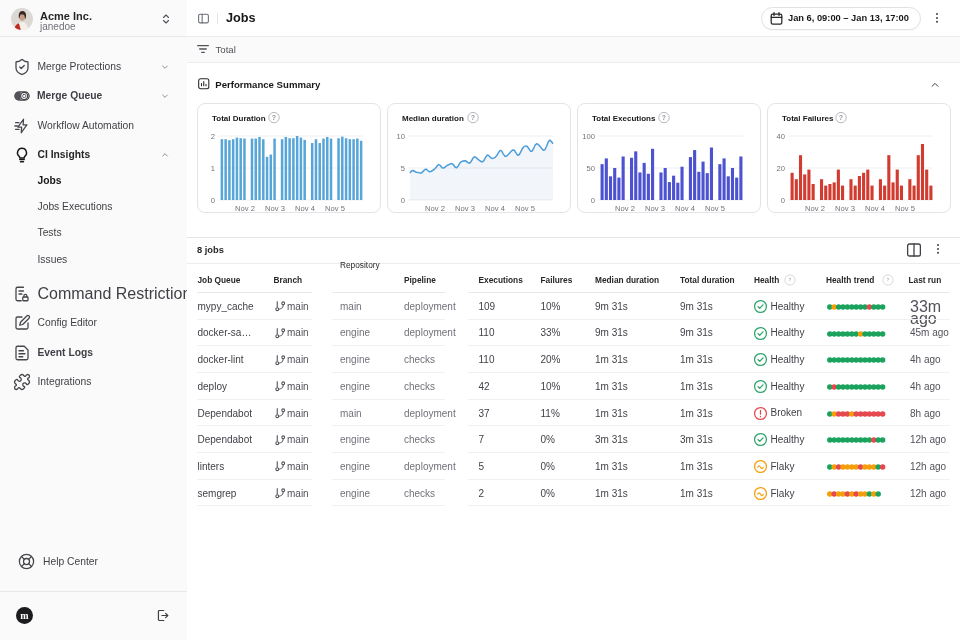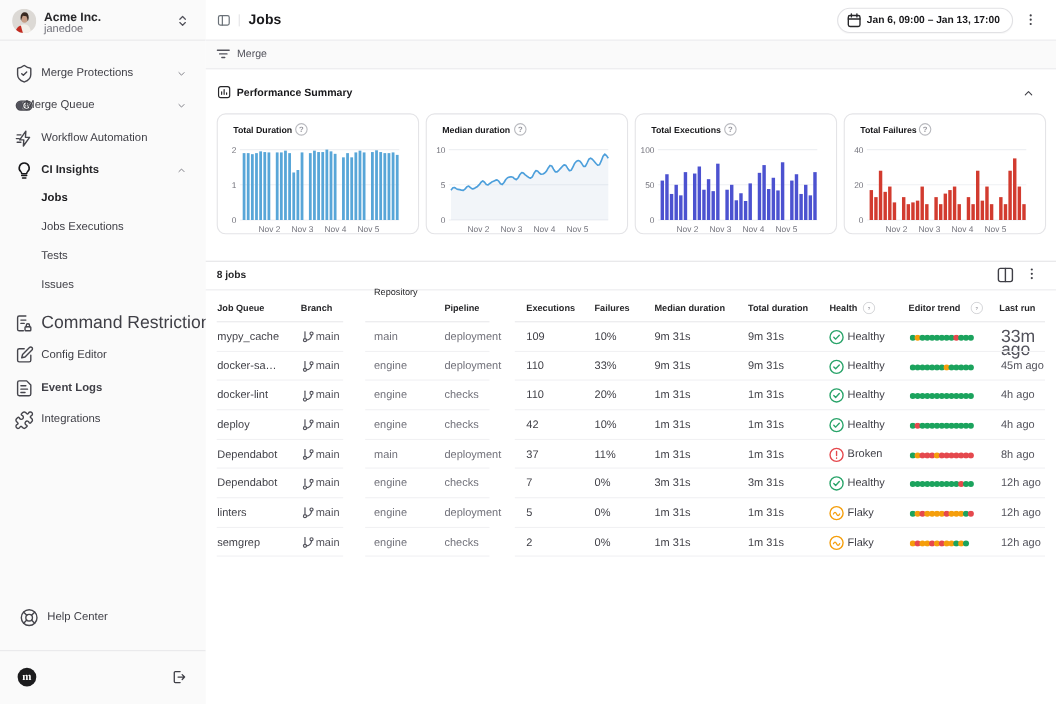--- a/index.html
+++ b/index.html
@@ -35,21 +35,21 @@
     <div style="position:absolute;left:37.5px;top:60.5px;font-size:10.3px;font-weight:400;color:#3f3f46;line-height:12px">Merge Protections</div>
     <svg style="position:absolute;left:161px;top:62.5px" width="8" height="8" viewBox="0 0 24 24" fill="none" stroke="#71717a" stroke-width="2.4" stroke-linecap="round" stroke-linejoin="round">
       <path d="m5 9 7 7 7-7"></path>
     </svg>
     <svg style="position:absolute;left:13px;top:87px" width="18" height="18" viewBox="0 0 24 24" fill="none" stroke="#45454c" stroke-width="1.7" stroke-linecap="round" stroke-linejoin="round">
       <rect x="2.5" y="6.6" width="19" height="10.8" rx="5.4"></rect>
       <path d="M7.9 6.6a5.4 5.4 0 0 0 0 10.8h2.3V6.6z" fill="#52525b" stroke="none"></path>
       <circle cx="14.8" cy="12" r="4.7" fill="#fafafa"></circle>
       <rect x="12.9" y="9.9" width="3.9" height="4.2" rx="1.5" stroke-width="1.1"></rect>
     </svg>
-    <div style="position:absolute;left:23px;top:90px;font-size:10.3px;font-weight:400;color:#3f3f46;line-height:12px">Merge Queue</div>
+    <div style="position:absolute;left:37px;top:90px;font-size:10.3px;font-weight:700;color:#3f3f46;line-height:12px">Merge Queue</div>
     <svg style="position:absolute;left:161px;top:92px" width="8" height="8" viewBox="0 0 24 24" fill="none" stroke="#71717a" stroke-width="2.4" stroke-linecap="round" stroke-linejoin="round">
       <path d="m5 9 7 7 7-7"></path>
     </svg>
     <svg style="position:absolute;left:13px;top:116.5px" width="18" height="18" viewBox="0 0 24 24" fill="none" stroke="#45454c" stroke-width="1.7" stroke-linecap="round" stroke-linejoin="round">
       <path d="M14 3 6.5 13.5h5L11 21l7.5-10.5h-5z"></path>
       <path d="M3.5 7.5H8M2.5 12H6M3.5 16.5H8"></path>
     </svg>
     <div style="position:absolute;left:37.5px;top:119.5px;font-size:10.3px;font-weight:400;color:#3f3f46;line-height:12px">Workflow Automation</div>
     <svg style="position:absolute;left:13px;top:145.5px" width="18" height="18" viewBox="0 0 24 24" fill="none" stroke="#18181b" stroke-width="1.9" stroke-linecap="round" stroke-linejoin="round">
       <path d="M9 18h6M10 21h4"></path>
@@ -109,21 +109,21 @@
     <svg style="position:absolute;left:581.6px;top:10.7px" width="15" height="15" viewBox="0 0 24 24" fill="none" stroke="#27272a" stroke-width="2.0" stroke-linecap="round" stroke-linejoin="round">
       <rect x="3.5" y="5" width="17" height="16" rx="2.5"></rect>
       <path d="M8 2.5V7M16 2.5V7M3.5 10h17"></path>
     </svg>
     <div style="position:absolute;left:601px;top:12.5px;font-size:9.3px;font-weight:700;color:#18181b">Jan 6, 09:00 – Jan 13, 17:00</div>
     <div style="position:absolute;left:748.5px;top:12.7px;width:2.4px;height:2.4px;border-radius:50%;background:#3f3f46;box-shadow:0 3.9px 0 #3f3f46, 0 7.8px 0 #3f3f46"></div>
     <div style="position:absolute;left:0;top:36px;width:773px;height:27px;background:#fafafa;border-top:1px solid #ececee;border-bottom:1px solid #ececee"></div>
     <svg style="position:absolute;left:8.3px;top:40.5px" width="16" height="16" viewBox="0 0 24 24" fill="none" stroke="#52525b" stroke-width="1.9" stroke-linecap="round">
       <path d="M4 7h16M7 12h10M10 17h4"></path>
     </svg>
-    <div style="position:absolute;left:28.5px;top:44px;font-size:9.6px;color:#52525b">Merge</div>
+    <div style="position:absolute;left:28.5px;top:44px;font-size:9.6px;color:#52525b">Total</div>
     <svg style="position:absolute;left:10.4px;top:77.1px" width="13.5" height="13.5" viewBox="0 0 24 24" fill="none" stroke="#27272a" stroke-width="1.9" stroke-linecap="round" stroke-linejoin="round">
       <rect x="3" y="3" width="18" height="18" rx="3.5"></rect>
       <path d="M8 15.5v-4M12 15.5V8M16 15.5v-2.5"></path>
     </svg>
     <div style="position:absolute;left:28.3px;top:78.5px;font-size:9.6px;font-weight:700;color:#18181b">Performance Summary</div>
     <svg style="position:absolute;left:743px;top:79.5px" width="10" height="10" viewBox="0 0 24 24" fill="none" stroke="#3f3f46" stroke-width="2.4" stroke-linecap="round" stroke-linejoin="round">
       <path d="m5 15 7-7 7 7"></path>
     </svg>
     <div class="card" style="left:10px"><svg width="184" height="110" viewBox="0 0 184 110">
         <text x="14" y="16.5" font-size="8.0" font-weight="bold" fill="#18181b">Total Duration</text>
@@ -295,21 +295,21 @@
     <div style="position:absolute;left:217px;top:275.2px;font-size:8.3px;font-weight:700;color:#27272a">Pipeline</div>
     <div style="position:absolute;left:291.5px;top:275.2px;font-size:8.3px;font-weight:700;color:#27272a">Executions</div>
     <div style="position:absolute;left:353.5px;top:275.2px;font-size:8.3px;font-weight:700;color:#27272a">Failures</div>
     <div style="position:absolute;left:408px;top:275.2px;font-size:8.3px;font-weight:700;color:#27272a">Median duration</div>
     <div style="position:absolute;left:493px;top:275.2px;font-size:8.3px;font-weight:700;color:#27272a">Total duration</div>
     <div style="position:absolute;left:567px;top:275.2px;font-size:8.3px;font-weight:700;color:#27272a">Health</div>
     <svg style="position:absolute;left:596.5px;top:273.5px" width="12" height="12" viewBox="0 0 22 22">
       <circle cx="11" cy="11" r="9.5" fill="none" stroke="#b9babf" stroke-width="1"></circle>
       <text x="11" y="13.6" text-anchor="middle" font-size="7" fill="#97979e" font-weight="bold">?</text>
     </svg>
-    <div style="position:absolute;left:639px;top:275.2px;font-size:8.3px;font-weight:700;color:#27272a">Editor trend</div>
+    <div style="position:absolute;left:639px;top:275.2px;font-size:8.3px;font-weight:700;color:#27272a">Health trend</div>
     <svg style="position:absolute;left:694.5px;top:273.5px" width="12" height="12" viewBox="0 0 22 22">
       <circle cx="11" cy="11" r="9.5" fill="none" stroke="#b9babf" stroke-width="1"></circle>
       <text x="11" y="13.6" text-anchor="middle" font-size="7" fill="#97979e" font-weight="bold">?</text>
     </svg>
     <div style="position:absolute;left:721.5px;top:275.2px;font-size:8.3px;font-weight:700;color:#27272a">Last run</div>
     <div style="position:absolute;left:10px;top:292.0px;width:115px;border-top:1px solid #e9e9ec"></div>
     <div style="position:absolute;left:145px;top:292.0px;width:113px;border-top:1px solid #e9e9ec"></div>
     <div style="position:absolute;left:281px;top:292.0px;width:482px;border-top:1px solid #e9e9ec"></div>
     <div style="position:absolute;left:10.5px;top:300.7px;font-size:10px;color:#3f3f46;line-height:12px">mypy_cache</div>
     <svg style="position:absolute;left:86.9px;top:300.14px" width="13" height="13" viewBox="0 0 24 24" fill="none" stroke="#52525b" stroke-width="2.0" stroke-linecap="round" stroke-linejoin="round">

